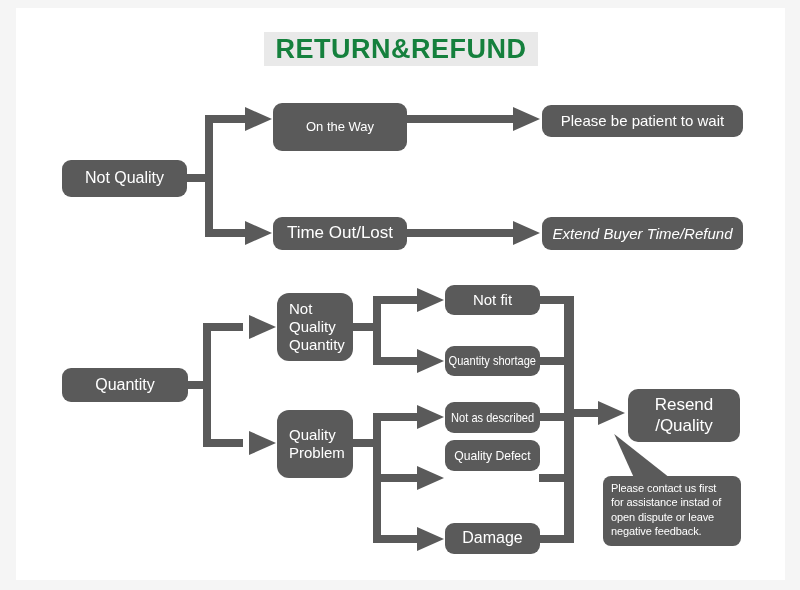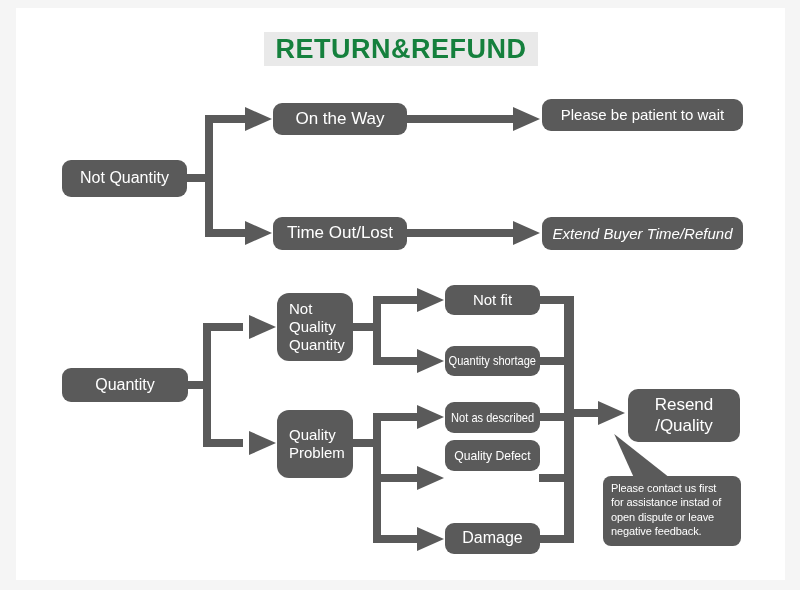--- a/index.html
+++ b/index.html
@@ -83,41 +83,41 @@
   }
 </style>
 </head>
 <body>
 
 <div class="frame">
   <div class="canvas">
 
     <div class="title">RETURN&amp;REFUND</div>
 
-    <div class="node" style="left:46px; top:152px; width:125px; height:37px; font-size:16px;">Not Quantity</div>
+    <div class="node" style="left:46px; top:152px; width:125px; height:37px; font-size:16px;">Not Quality</div>
 
     <div class="line" style="left:170px; top:166px; width:26px; height:8px;"></div>
     <div class="line" style="left:189px; top:107px; width:8px; height:122px;"></div>
 
     <div class="line" style="left:189px; top:107px; width:42px; height:8px;"></div>
     <div class="ah" style="left:229px; top:99px;"></div>
 
     <div class="line" style="left:189px; top:221px; width:42px; height:8px;"></div>
     <div class="ah" style="left:229px; top:213px;"></div>
 
-    <div class="node" style="left:257px; top:95px; width:134px; height:32px; font-size:17px;">On the Way</div>
+    <div class="node" style="left:257px; top:95px; width:134px; height:48px; font-size:13px;">On the Way</div>
     <div class="node" style="left:257px; top:209px; width:134px; height:33px; font-size:17px;">Time Out/Lost</div>
 
     <div class="line" style="left:391px; top:107px; width:108px; height:8px;"></div>
     <div class="ah" style="left:497px; top:99px;"></div>
 
     <div class="line" style="left:391px; top:221px; width:108px; height:8px;"></div>
     <div class="ah" style="left:497px; top:213px;"></div>
 
-    <div class="node" style="left:526px; top:91px; width:201px; height:32px; font-size:15px;">Please be patient to wait</div>
+    <div class="node" style="left:526px; top:97px; width:201px; height:32px; font-size:15px;">Please be patient to wait</div>
     <div class="node" style="left:526px; top:209px; width:201px; height:33px; font-size:15px;font-style:italic;">Extend Buyer Time/Refund</div>
 
     <div class="node" style="left:46px; top:360px; width:126px; height:34px; font-size:16px;">Quantity</div>
 
     <div class="line" style="left:171px; top:373px; width:24px; height:8px;"></div>
     <div class="line" style="left:187px; top:315px; width:8px; height:124px;"></div>
 
     <div class="line" style="left:187px; top:315px; width:40px; height:8px;"></div>
     <div class="ah" style="left:233px; top:307px;"></div>
 

